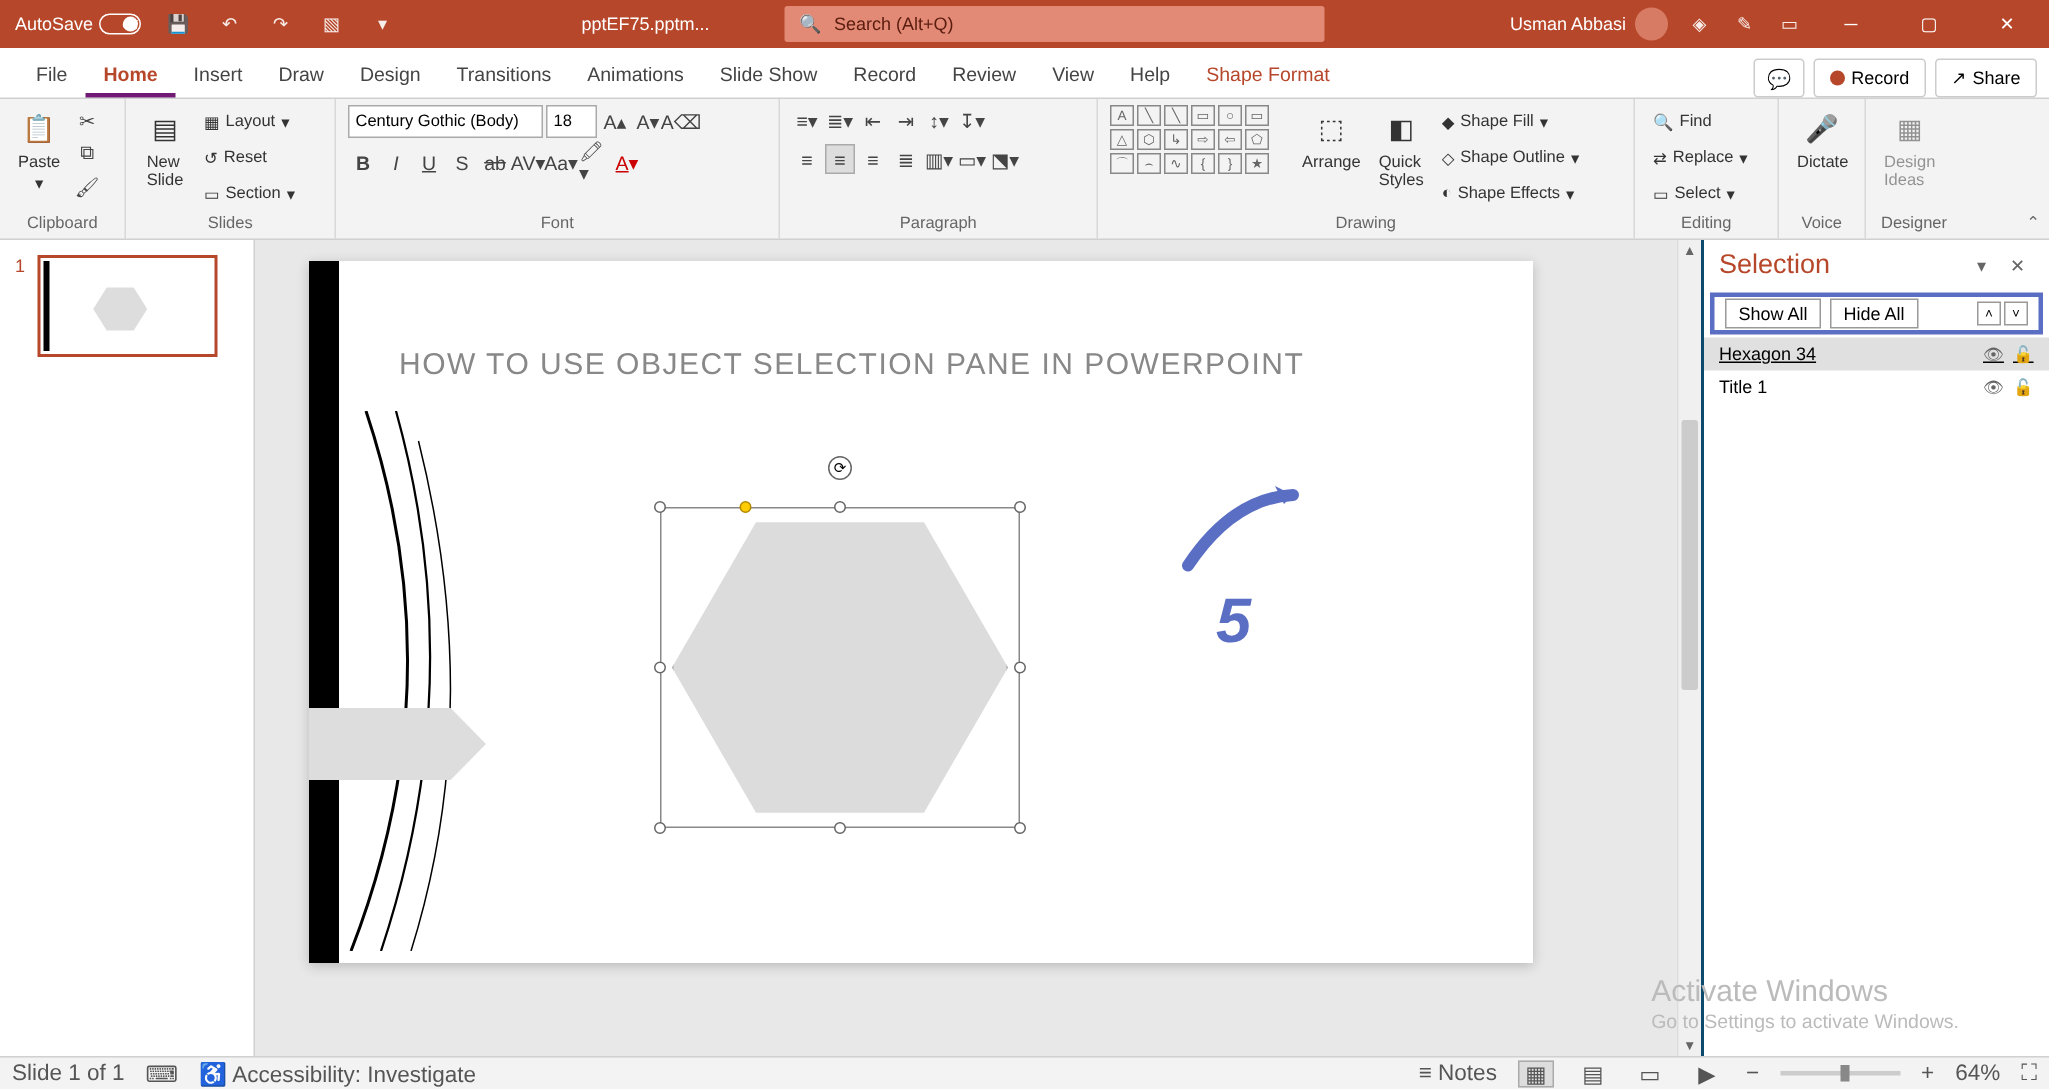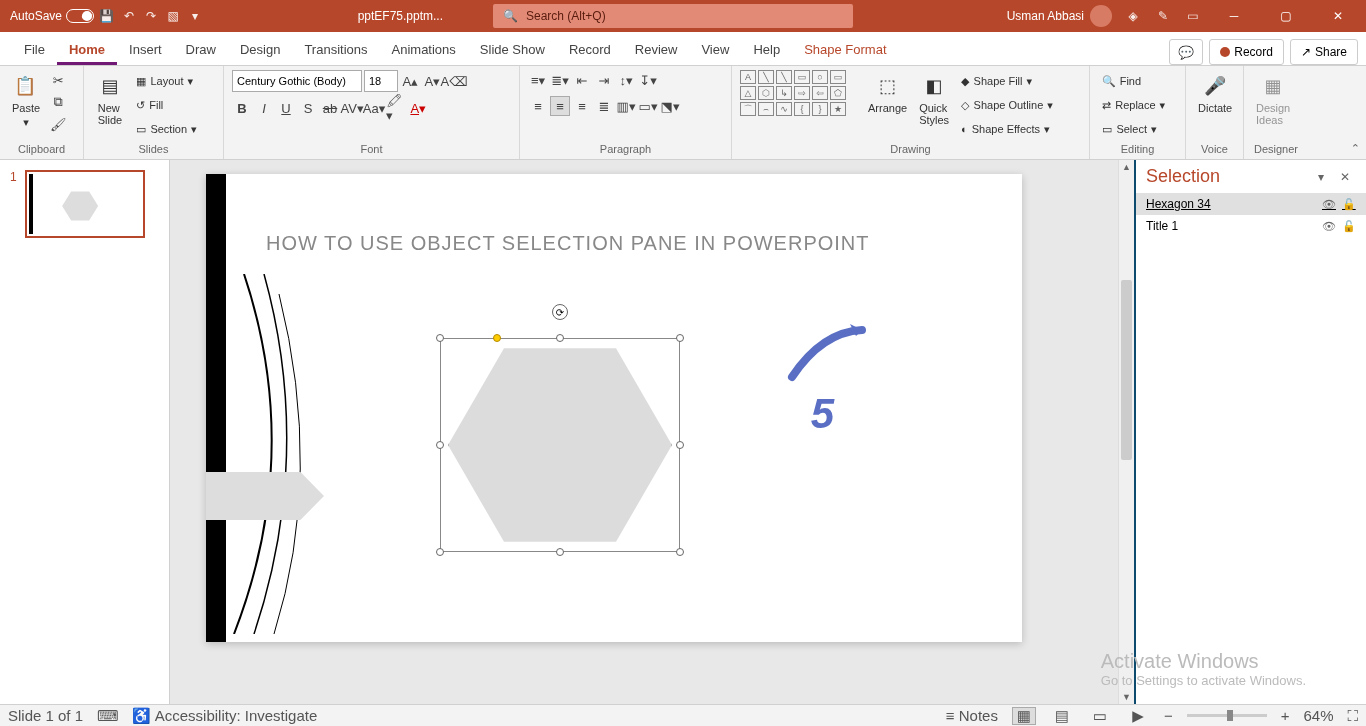--- a/index.html
+++ b/index.html
@@ -1,20 +1,20 @@
 <!DOCTYPE html>
 <html><head>
 <meta charset="utf-8">
 <style>
 * { margin: 0; padding: 0; box-sizing: border-box; font-family: "Segoe UI", sans-serif; }
 body { background: #fff; width: 1366px; height: 726px; overflow: hidden; position: relative; }
 
 
 .titlebar { height: 32px; background: #b7472a; display: flex; align-items: center; color: #fff; font-size: 12px; }
-.titlebar .left { display: flex; align-items: center; gap: 4px; padding-left: 10px; }
+.titlebar .left { display: flex; align-items: center; gap: 16px; padding-left: 10px; }
 .titlebar .autosave { display: flex; align-items: center; gap: 4px; }
 .titlebar .toggle { width: 28px; height: 14px; border: 1px solid #fff; border-radius: 7px; display: flex; align-items: center; padding: 0 1px; font-size: 8px; justify-content: flex-end; }
 .titlebar .toggle .knob { width: 10px; height: 10px; background: #fff; border-radius: 50%; margin-left: -10px; }
 .titlebar .qat-btn { width: 18px; height: 18px; display: flex; align-items: center; justify-content: center; opacity: .9; }
 .titlebar .center { flex: 1; display: flex; justify-content: center; align-items: center; gap: 50px; }
 .titlebar .filename { color: #fff; }
 .titlebar .search { background: #e28a76; width: 360px; height: 24px; display: flex; align-items: center; gap: 8px; padding: 0 10px; color: #5a1c0e; border-radius: 2px; }
 .titlebar .right { display: flex; align-items: center; gap: 12px; padding-right: 8px; }
 .titlebar .user { display: flex; align-items: center; gap: 6px; }
 .titlebar .avatar { width: 22px; height: 22px; background: #d87b65; border-radius: 50%; }
@@ -192,21 +192,21 @@
 
   <div class="group" style="width:140px">
     <div class="controls">
       <div class="bigbtn">
           <span class="ico">▤</span>
           <span style="white-space:pre">New
 Slide</span>
         </div>
       <div class="col">
         <div class="smallbtn">▦ <span>Layout</span> ▾</div>
-        <div class="smallbtn">↺ <span>Fill</span></div>
+        <div class="smallbtn">↺ <span>Reset</span></div>
         <div class="smallbtn">▭ <span>Section</span> ▾</div>
       </div>
     </div>
     <div class="label">Slides</div>
   </div>
 
   <div class="group" style="width:296px">
     <div class="controls" style="flex-direction:column;gap:6px">
       <div class="row">
         <div class="font-name">Century Gothic (Body)</div>
@@ -380,20 +380,28 @@
       </svg>
     <div class="annot-5">5</div>
   </div>
 
   <div class="selpane">
     <div class="hdr">
       <span class="title">Selection</span>
       <span class="ico">▾</span>
       <span class="ico">✕</span>
     </div>
+    <div class="btns">
+      <button>Show All</button>
+      <button>Hide All</button>
+      <div class="reorder">
+        <span class="r">˄</span>
+        <span class="r">˅</span>
+      </div>
+    </div>
     <div class="list">
       <div class="item sel">
         <span class="name">Hexagon 34</span>
         <span class="vis">👁</span>
         <span class="lock">🔓</span>
       </div>
       <div class="item">
         <span class="name">Title 1</span>
         <span class="vis">👁</span>
         <span class="lock">🔓</span>

